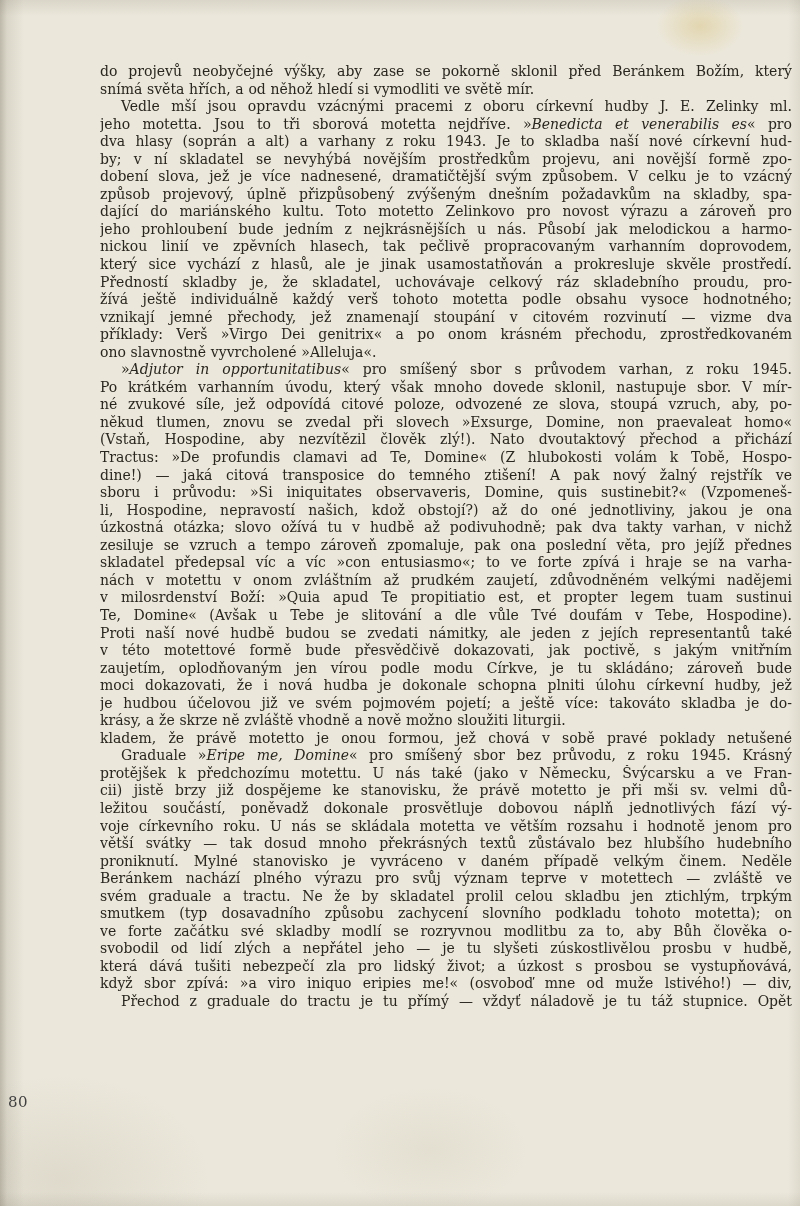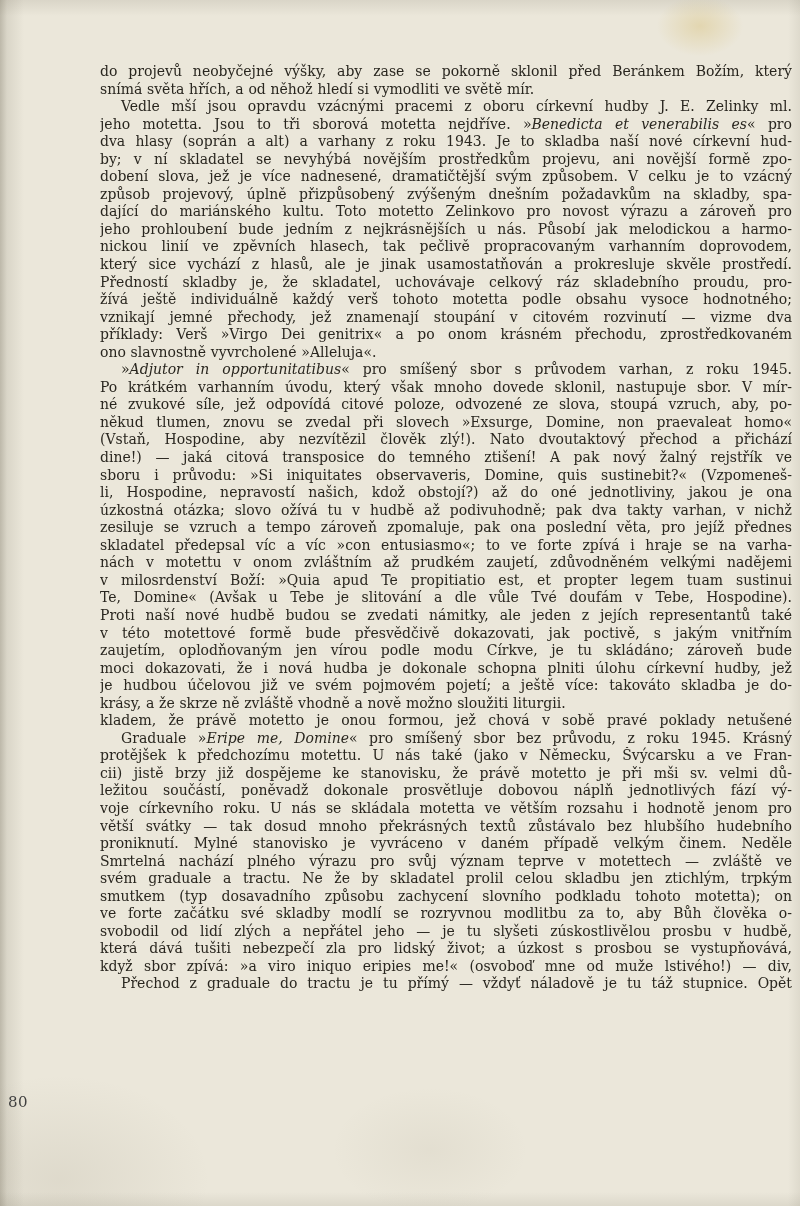--- a/index.html
+++ b/index.html
@@ -67,20 +67,21 @@
       <div class="line">vznikají jemné přechody, jež znamenají stoupání v citovém rozvinutí — vizme dva</div>
       <div class="line">příklady: Verš »Virgo Dei genitrix« a po onom krásném přechodu, zprostředkovaném</div>
       <div class="line last">ono slavnostně vyvrcholené »Alleluja«.</div>
     </div>
     <div class="para indent">
       <div class="line">»<i>Adjutor in opportunitatibus</i>« pro smíšený sbor s průvodem varhan, z roku 1945.</div>
       <div class="line">Po krátkém varhanním úvodu, který však mnoho dovede sklonil, nastupuje sbor. V mír-</div>
       <div class="line">né zvukové síle, jež odpovídá citové poloze, odvozené ze slova, stoupá vzruch, aby, po-</div>
       <div class="line">někud tlumen, znovu se zvedal při slovech »Exsurge, Domine, non praevaleat homo«</div>
       <div class="line">(Vstaň, Hospodine, aby nezvítězil člověk zlý!). Nato dvoutaktový přechod a přichází</div>
+      <div class="line">Tractus: »De profundis clamavi ad Te, Domine« (Z hlubokosti volám k Tobě, Hospo-</div>
       <div class="line">dine!) — jaká citová transposice do temného ztišení! A pak nový žalný rejstřík ve</div>
       <div class="line">sboru i průvodu: »Si iniquitates observaveris, Domine, quis sustinebit?« (Vzpomeneš-</div>
       <div class="line">li, Hospodine, nepravostí našich, kdož obstojí?) až do oné jednotliviny, jakou je ona</div>
       <div class="line">úzkostná otázka; slovo ožívá tu v hudbě až podivuhodně; pak dva takty varhan, v nichž</div>
       <div class="line">zesiluje se vzruch a tempo zároveň zpomaluje, pak ona poslední věta, pro jejíž přednes</div>
       <div class="line">skladatel předepsal víc a víc »con entusiasmo«; to ve forte zpívá i hraje se na varha-</div>
       <div class="line">nách v motettu v onom zvláštním až prudkém zaujetí, zdůvodněném velkými nadějemi</div>
       <div class="line">v milosrdenství Boží: »Quia apud Te propitiatio est, et propter legem tuam sustinui</div>
       <div class="line">Te, Domine« (Avšak u Tebe je slitování a dle vůle Tvé doufám v Tebe, Hospodine).</div>
       <div class="line">Proti naší nové hudbě budou se zvedati námitky, ale jeden z jejích representantů také</div>
@@ -92,21 +93,21 @@
       <div class="line">kladem, že právě motetto je onou formou, jež chová v sobě pravé poklady netušené</div>
     </div>
     <div class="para indent">
       <div class="line">Graduale »<i>Eripe me, Domine</i>« pro smíšený sbor bez průvodu, z roku 1945. Krásný</div>
       <div class="line">protějšek k předchozímu motettu. U nás také (jako v Německu, Švýcarsku a ve Fran-</div>
       <div class="line">cii) jistě brzy již dospějeme ke stanovisku, že právě motetto je při mši sv. velmi dů-</div>
       <div class="line">ležitou součástí, poněvadž dokonale prosvětluje dobovou náplň jednotlivých fází vý-</div>
       <div class="line">voje církevního roku. U nás se skládala motetta ve větším rozsahu i hodnotě jenom pro</div>
       <div class="line">větší svátky — tak dosud mnoho překrásných textů zůstávalo bez hlubšího hudebního</div>
       <div class="line">proniknutí. Mylné stanovisko je vyvráceno v daném případě velkým činem. Neděle</div>
-      <div class="line">Smrtelná nachází plného výrazu pro svůj význam teprve v motettech — zvláště ve</div>
+      <div class="line">Beránkem nachází plného výrazu pro svůj význam teprve v motettech — zvláště ve</div>
       <div class="line">svém graduale a tractu. Ne že by skladatel prolil celou skladbu jen ztichlým, trpkým</div>
       <div class="line">smutkem (typ dosavadního způsobu zachycení slovního podkladu tohoto motetta); on</div>
       <div class="line">ve forte začátku své skladby modlí se rozryvnou modlitbu za to, aby Bůh člověka o-</div>
       <div class="line">svobodil od lidí zlých a nepřátel jeho — je tu slyšeti zúskostlivělou prosbu v hudbě,</div>
       <div class="line">která dává tušiti nebezpečí zla pro lidský život; a úzkost s prosbou se vystupňovává,</div>
       <div class="line">když sbor zpívá: »a viro iniquo eripies me!« (osvoboď mne od muže lstivého!) — div,</div>
     </div>
     <div class="para indent">
       <div class="line">Přechod z graduale do tractu je tu přímý — vždyť náladově je tu táž stupnice. Opět</div>
     </div>

